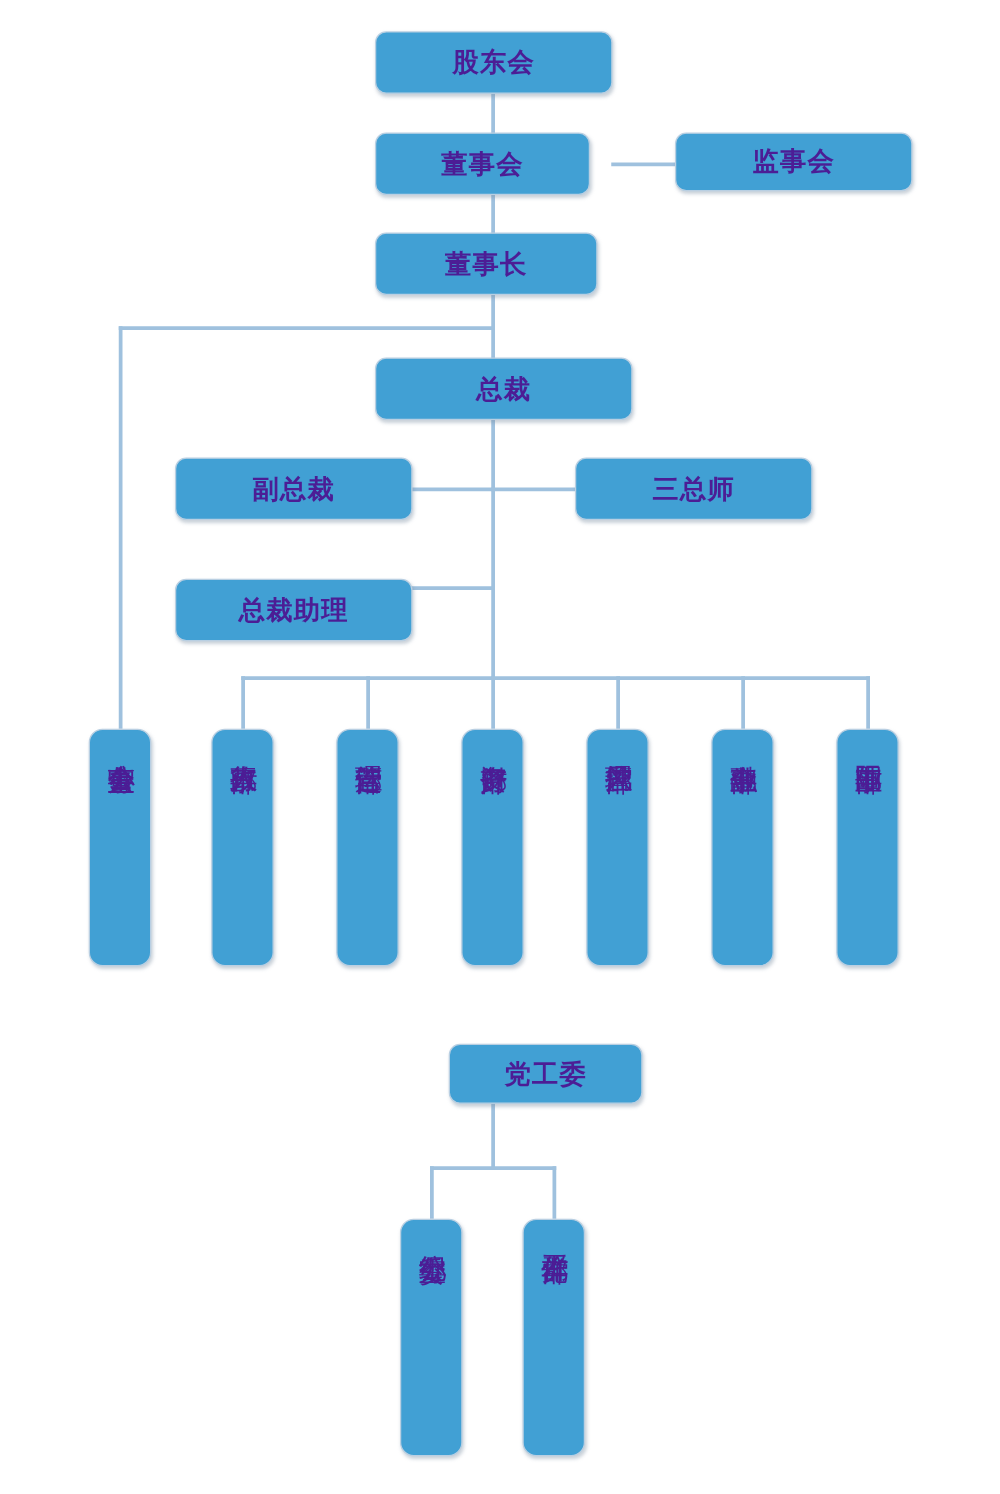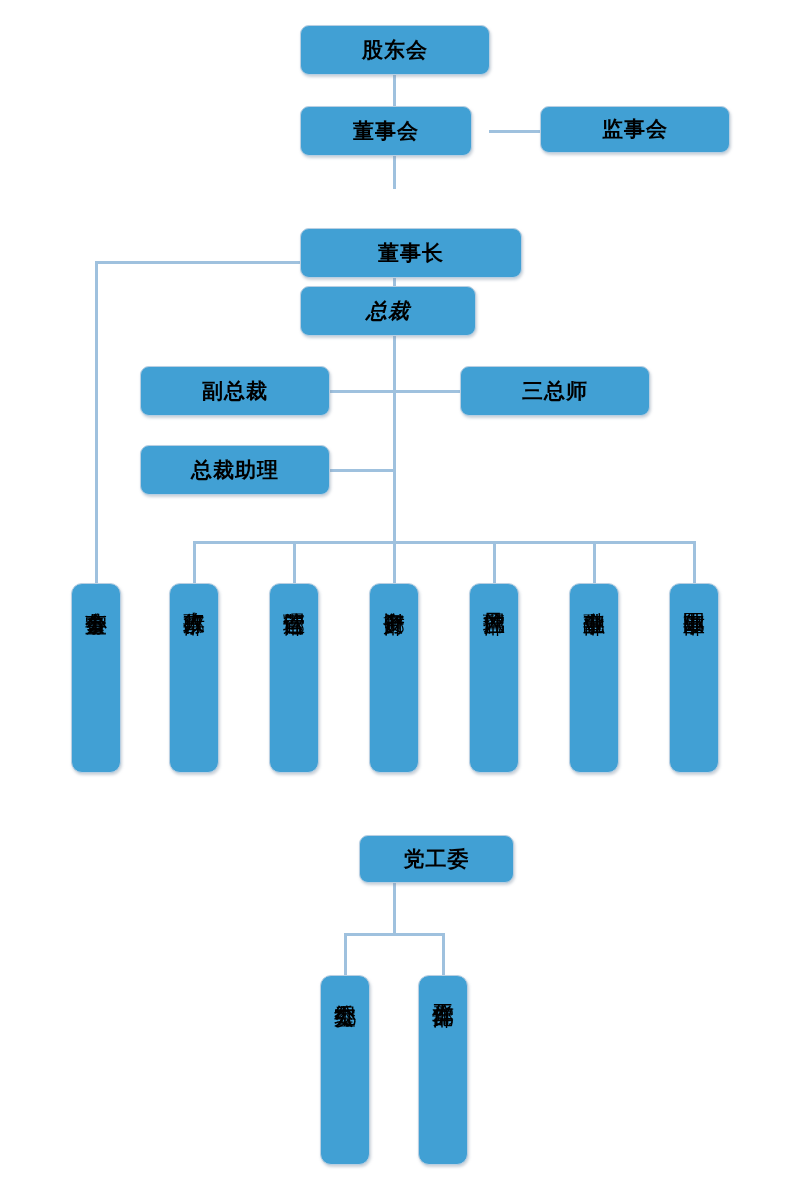--- a/index.html
+++ b/index.html
@@ -17,21 +17,21 @@
     background: #ffffff;
     overflow: hidden;
   }
   .node {
     position: absolute;
     box-sizing: border-box;
     background: #41a0d4;
     border: 1px solid #b9cfe2;
     border-radius: 9px;
     box-shadow: 1px 2px 3px rgba(120,140,160,0.40);
-    color: #000000;
+    color: #4c1d95;
     display: flex;
     align-items: center;
     justify-content: center;
     z-index: 3;
   }
   .node .label {
     font-size: 21px;
     font-weight: bold;
     letter-spacing: 1px;
     line-height: 1;
@@ -102,37 +102,37 @@
   </div>
 
   <div class="node" style="left:300px; top:106px; width:172px; height:50px;">
     <span class="label">董事会</span>
   </div>
 
   <div class="node" style="left:540px; top:106px; width:190px; height:47px;">
     <span class="label">监事会</span>
   </div>
 
-  <div class="node" style="left:300px; top:186px; width:222px; height:50px;margin-top:42px;">
+  <div class="node" style="left:300px; top:186px; width:178px; height:50px;">
     <span class="label">董事长</span>
   </div>
 
-  <div class="node" style="left:300px; top:286px; width:176px; height:50px;font-style:italic;">
+  <div class="node" style="left:300px; top:286px; width:206px; height:50px;">
     <span class="label">总裁</span>
   </div>
 
   <div class="node" style="left:460px; top:366px; width:190px; height:50px;">
     <span class="label">三总师</span>
   </div>
 
   <div class="node" style="left:140px; top:366px; width:190px; height:50px;">
     <span class="label">副总裁</span>
   </div>
 
-  <div class="node" style="left:140px; top:445px; width:190px; height:50px;">
+  <div class="node" style="left:140px; top:463px; width:190px; height:50px;">
     <span class="label">总裁助理</span>
   </div>
 
   <div class="node vertical" style="left:71px; top:583px; width:50px; height:190px;">
     <span class="label">董事会办公室</span>
   </div>
 
   <div class="node vertical" style="left:169px; top:583px; width:50px; height:190px;">
     <span class="label">行政人事部</span>
   </div>

